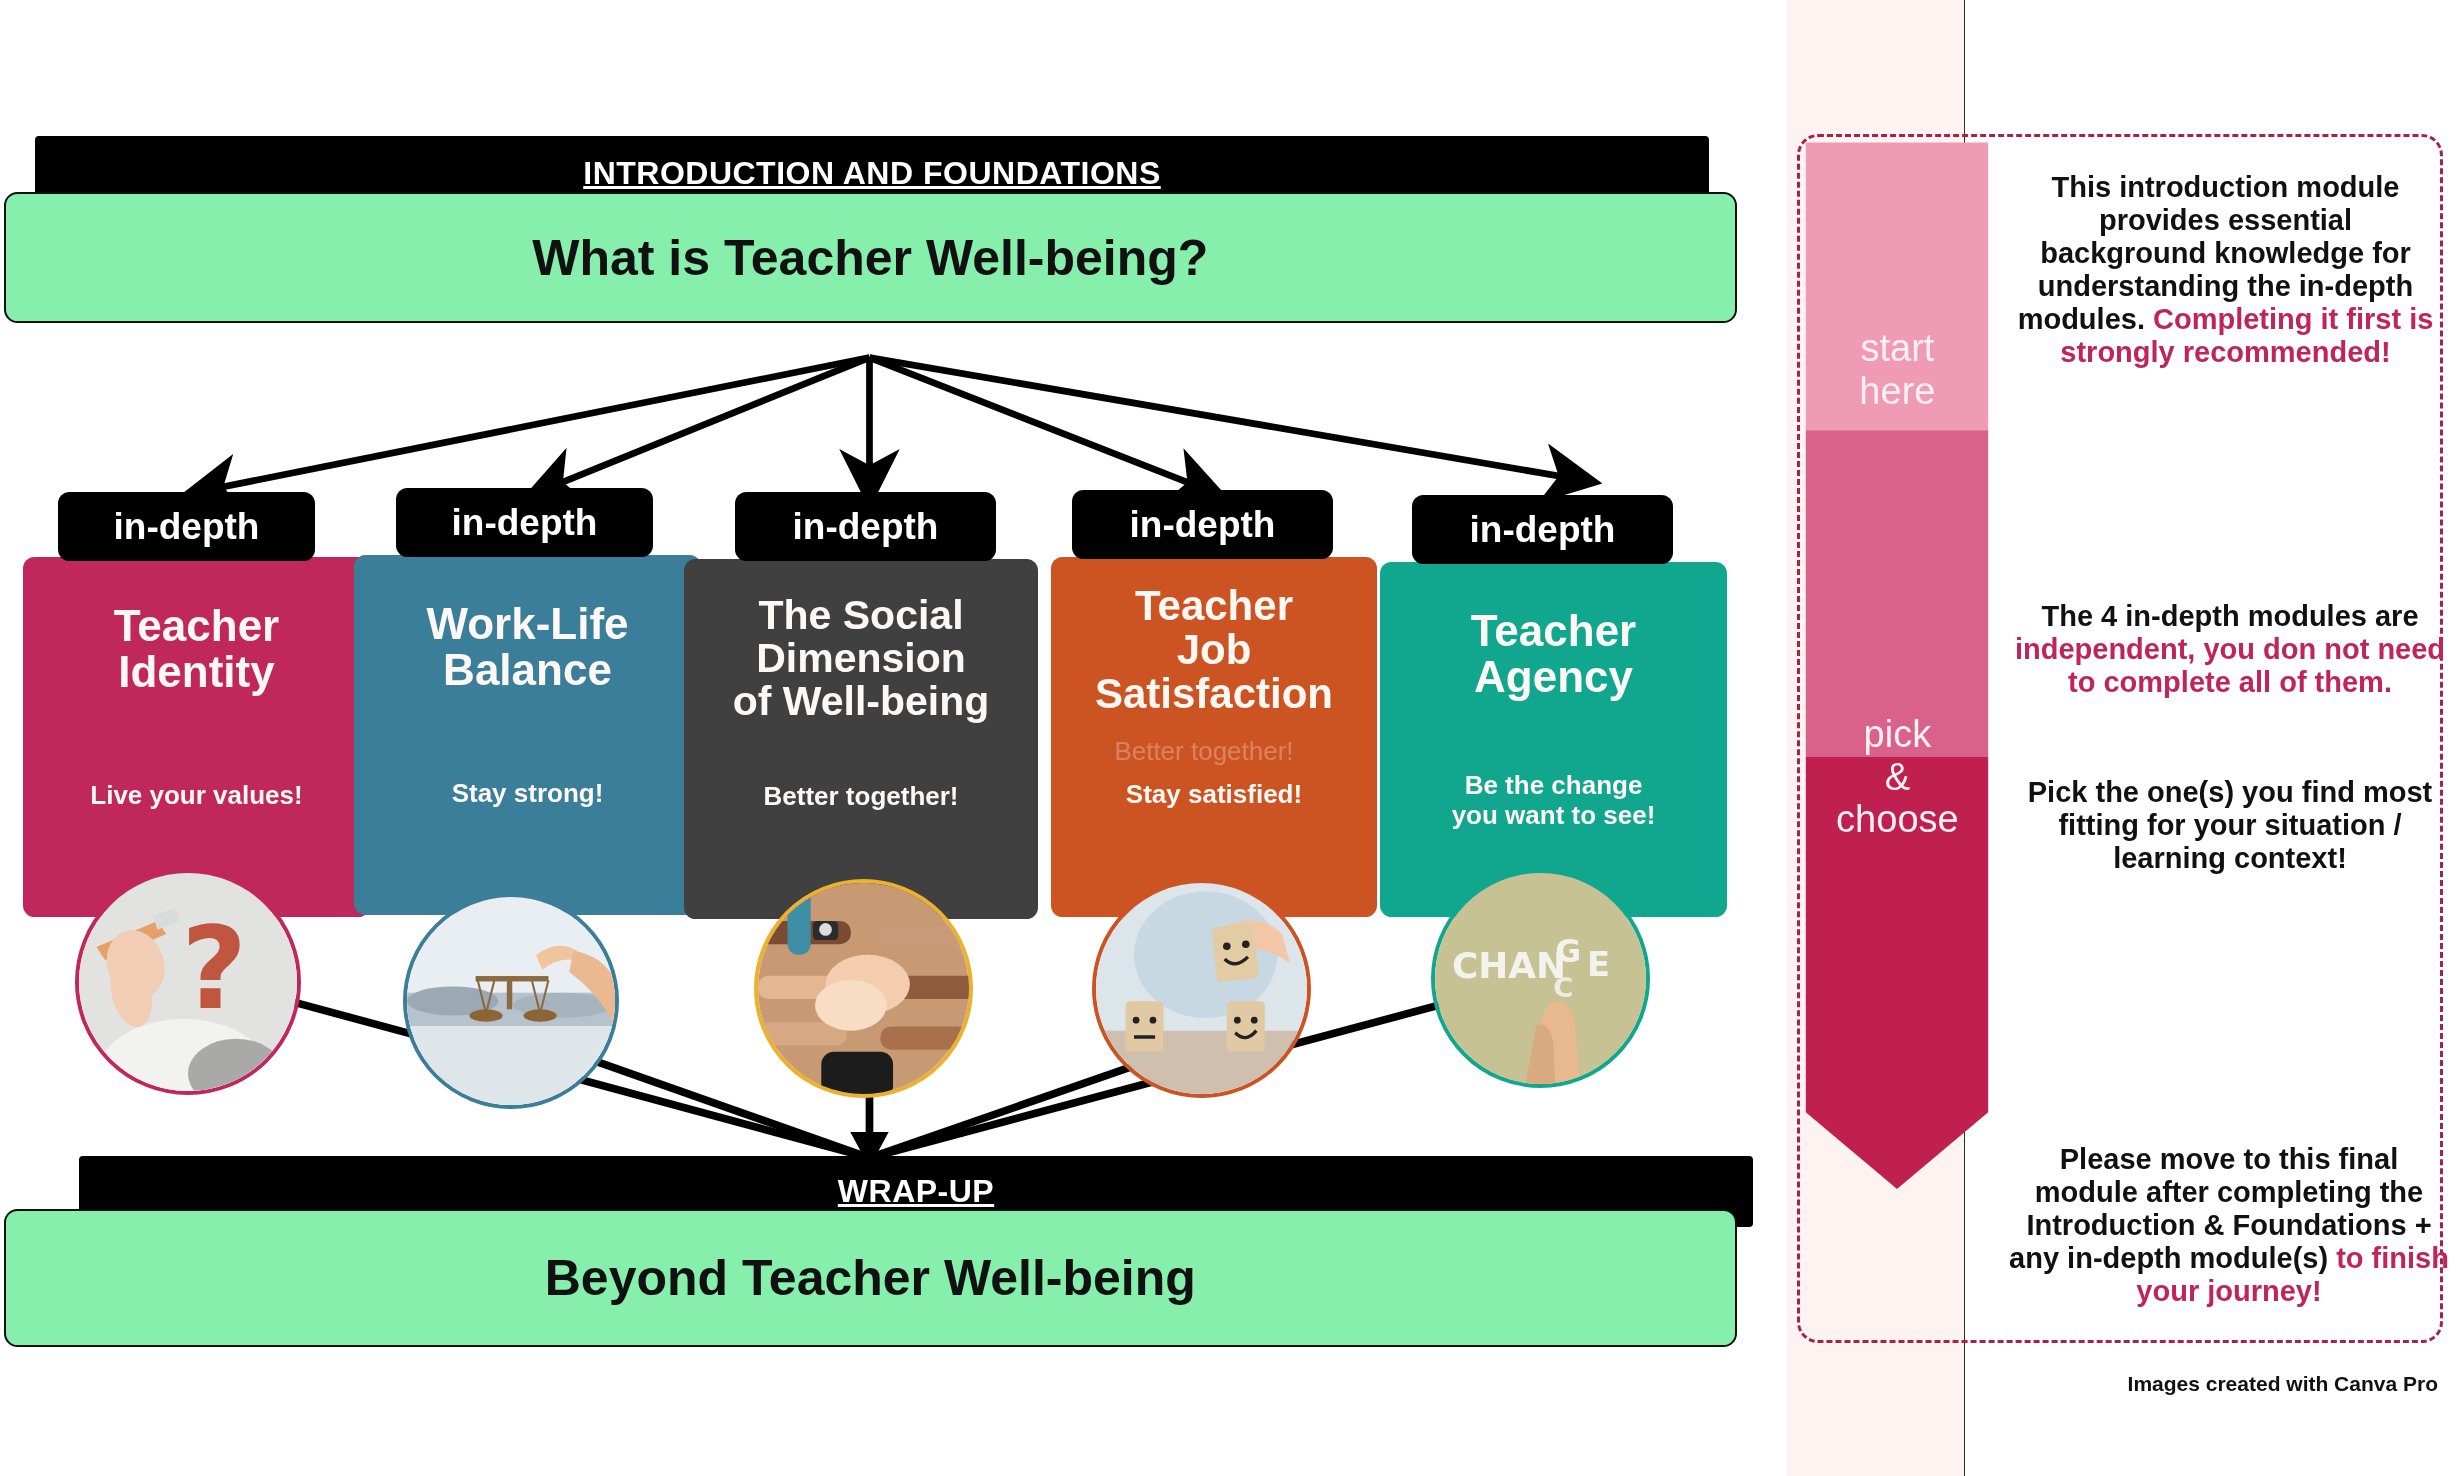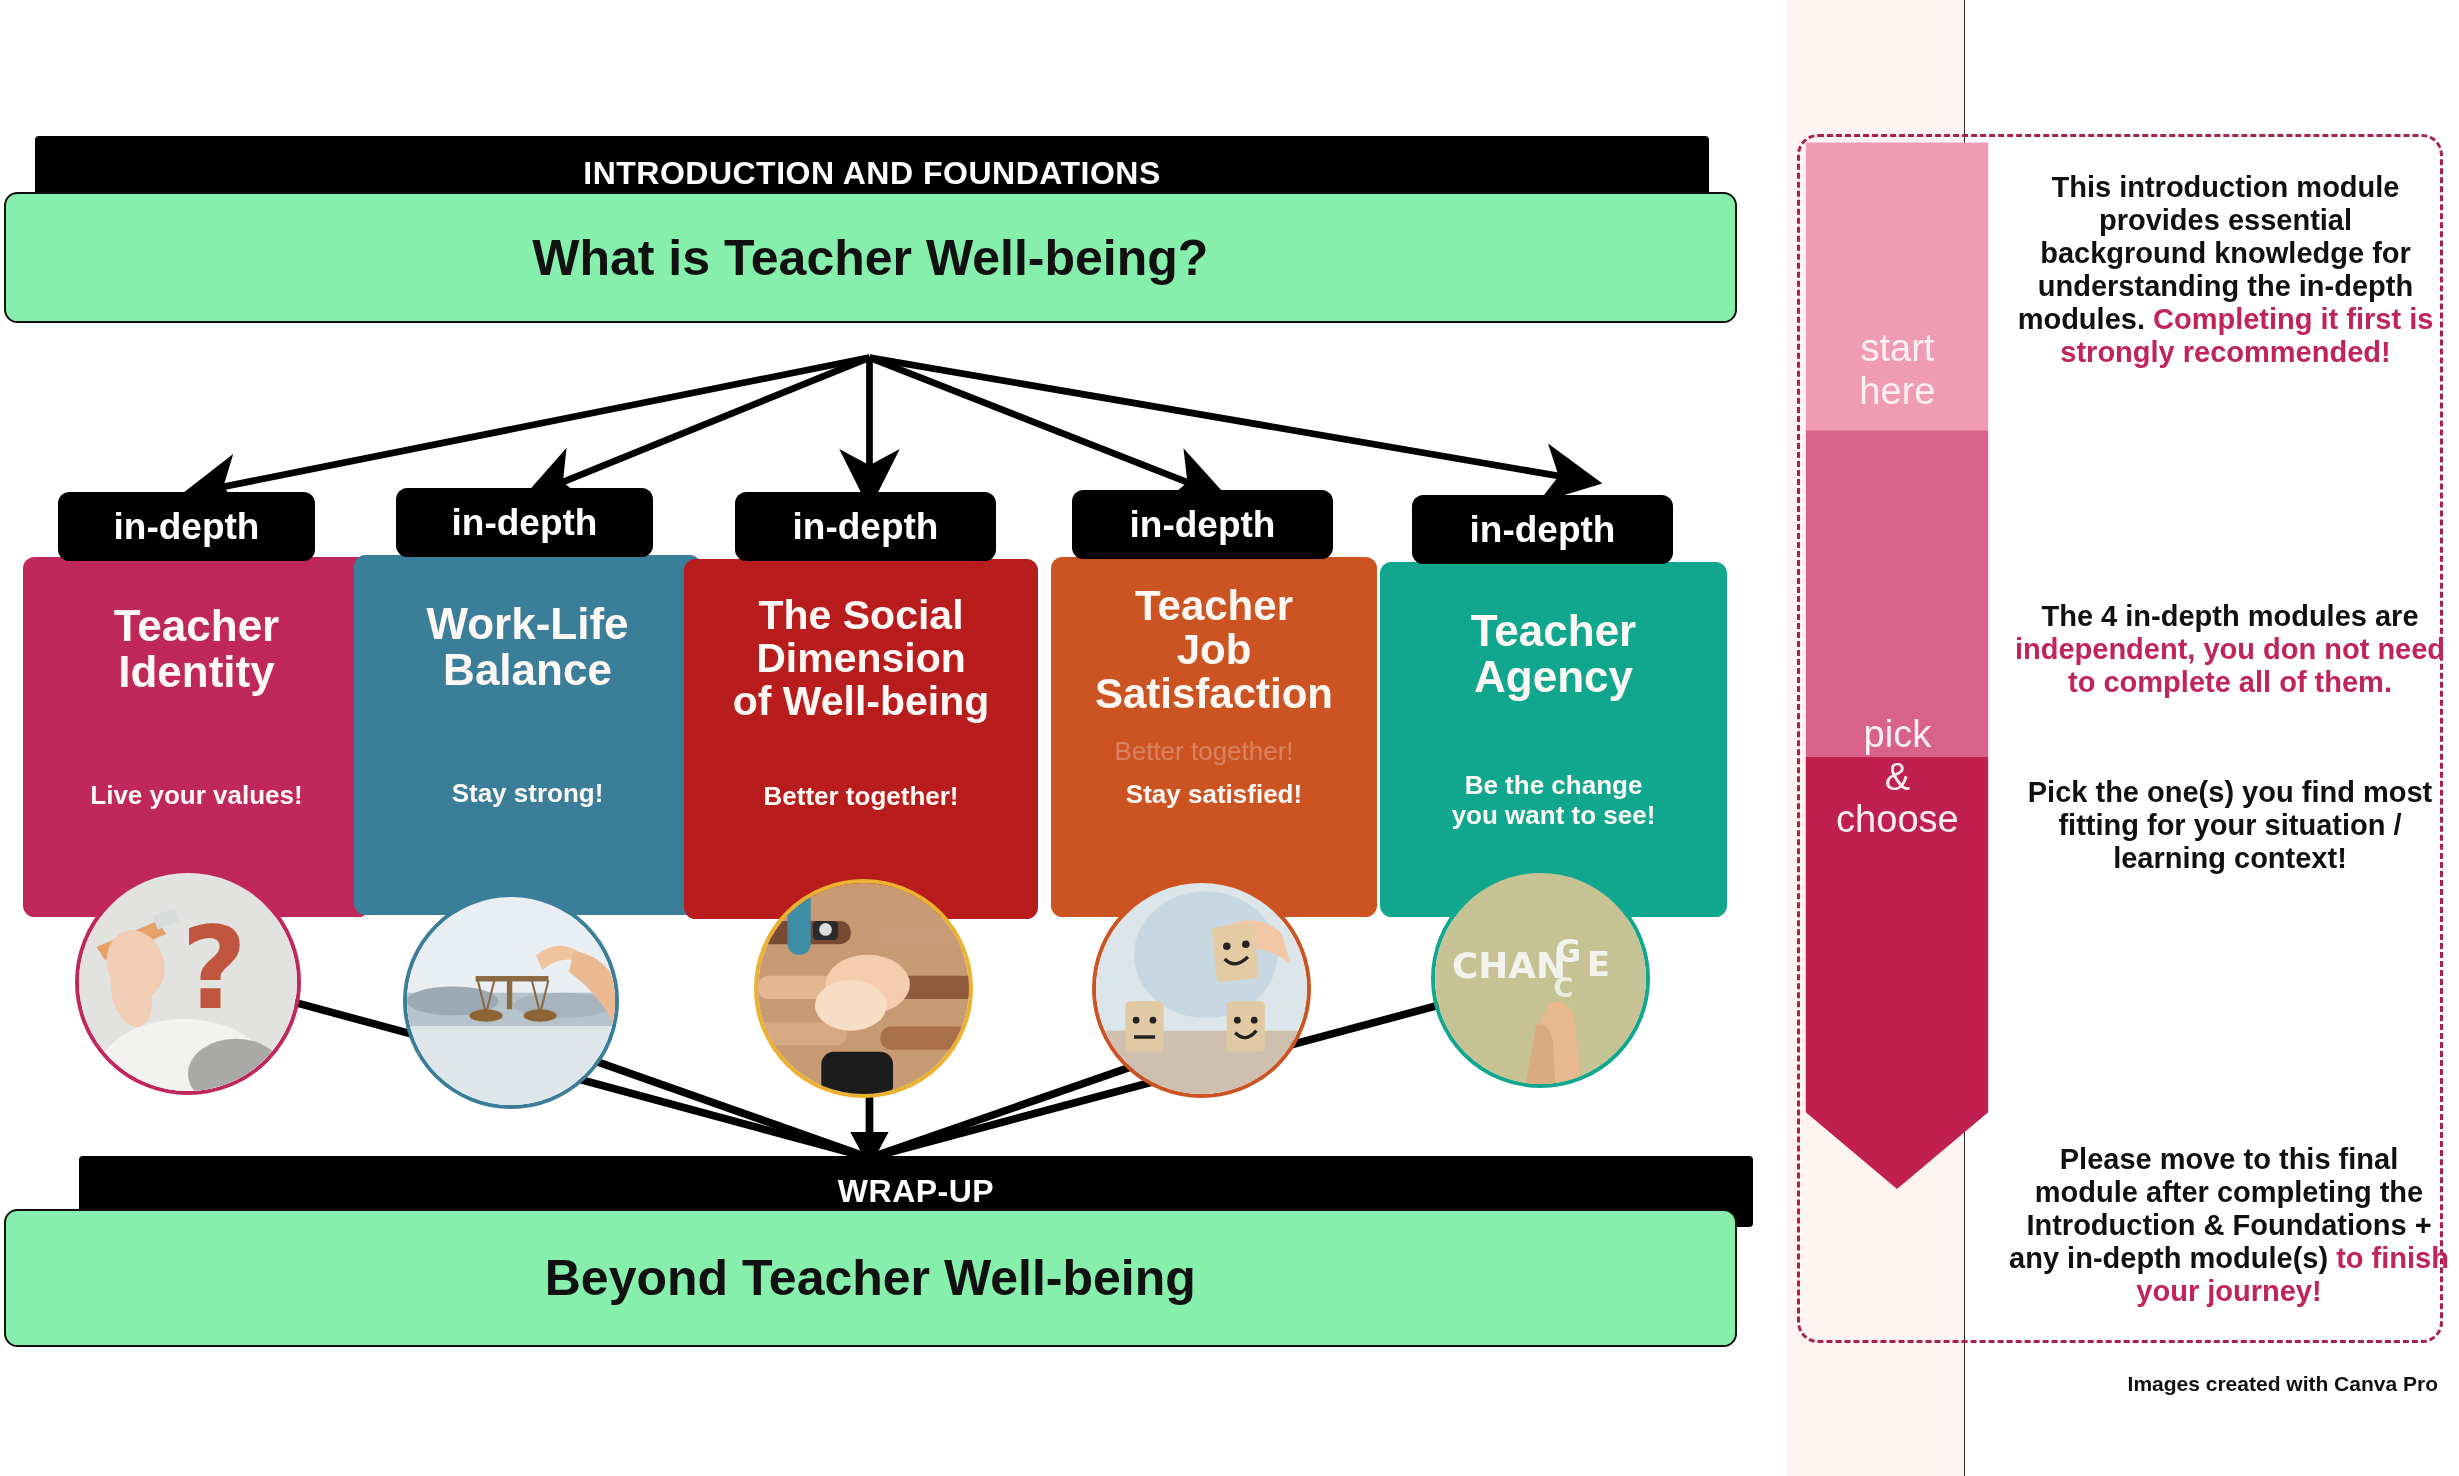--- a/index.html
+++ b/index.html
@@ -18,20 +18,21 @@
   
   .tab-banner{
     position:absolute;
     background:#000000;
     color:#ffffff;
     display:flex;align-items:center;justify-content:center;
     font-weight:bold;
     letter-spacing:0.5px;
     border-radius:3.8px;
     z-index:4;
+    text-decoration:underline;
   }
   #intro-banner{left:35px;top:136px;width:1674px;height:75px;font-size:32px;}
   #wrap-banner{left:35px;top:1156px;width:1674px;height:71px;font-size:32px;margin-left:44px;}
 
   
   .title-panel{
     position:absolute;
     background:#86efac;
     border:2.9px solid #111111;
     border-radius:13.4px;
@@ -219,21 +220,21 @@
         <line x1="34" y1="40" x2="38" y2="56" stroke="#8a6a42" stroke-width="1"></line>
         <line x1="42" y1="40" x2="38" y2="56" stroke="#8a6a42" stroke-width="1"></line>
         <line x1="60" y1="40" x2="64" y2="56" stroke="#8a6a42" stroke-width="1"></line>
         <line x1="68" y1="40" x2="64" y2="56" stroke="#8a6a42" stroke-width="1"></line>
         <ellipse cx="38" cy="57" rx="8" ry="3" fill="#8d6436"></ellipse>
         <ellipse cx="64" cy="57" rx="8" ry="3" fill="#8d6436"></ellipse>
       </svg>
     </div>
 
     <div class="pill" style="left:735px;top:492px;width:261px;">in-depth</div>
-    <div class="card" style="left:684px;top:559px;width:334px;height:360px;background:#b91c1c;">
+    <div class="card" style="left:684px;top:559px;width:334px;height:360px;background:#404040;">
       <div class="card-title" style="top:35px;font-size:41px;">
         <span>The Social</span><br>
         <span>Dimension</span><br>
         <span>of Well-being</span>
       </div>
       <div class="card-tag" style="top:223px;">Better together!</div>
     </div>
     <div class="photo" style="left:754px;top:879px;width:219px;height:219px;border:4.8px solid #edb130;">
       <svg viewBox="0 0 100 100" preserveAspectRatio="xMidYMid slice">
         <rect width="100" height="100" fill="#c79a74"></rect>

